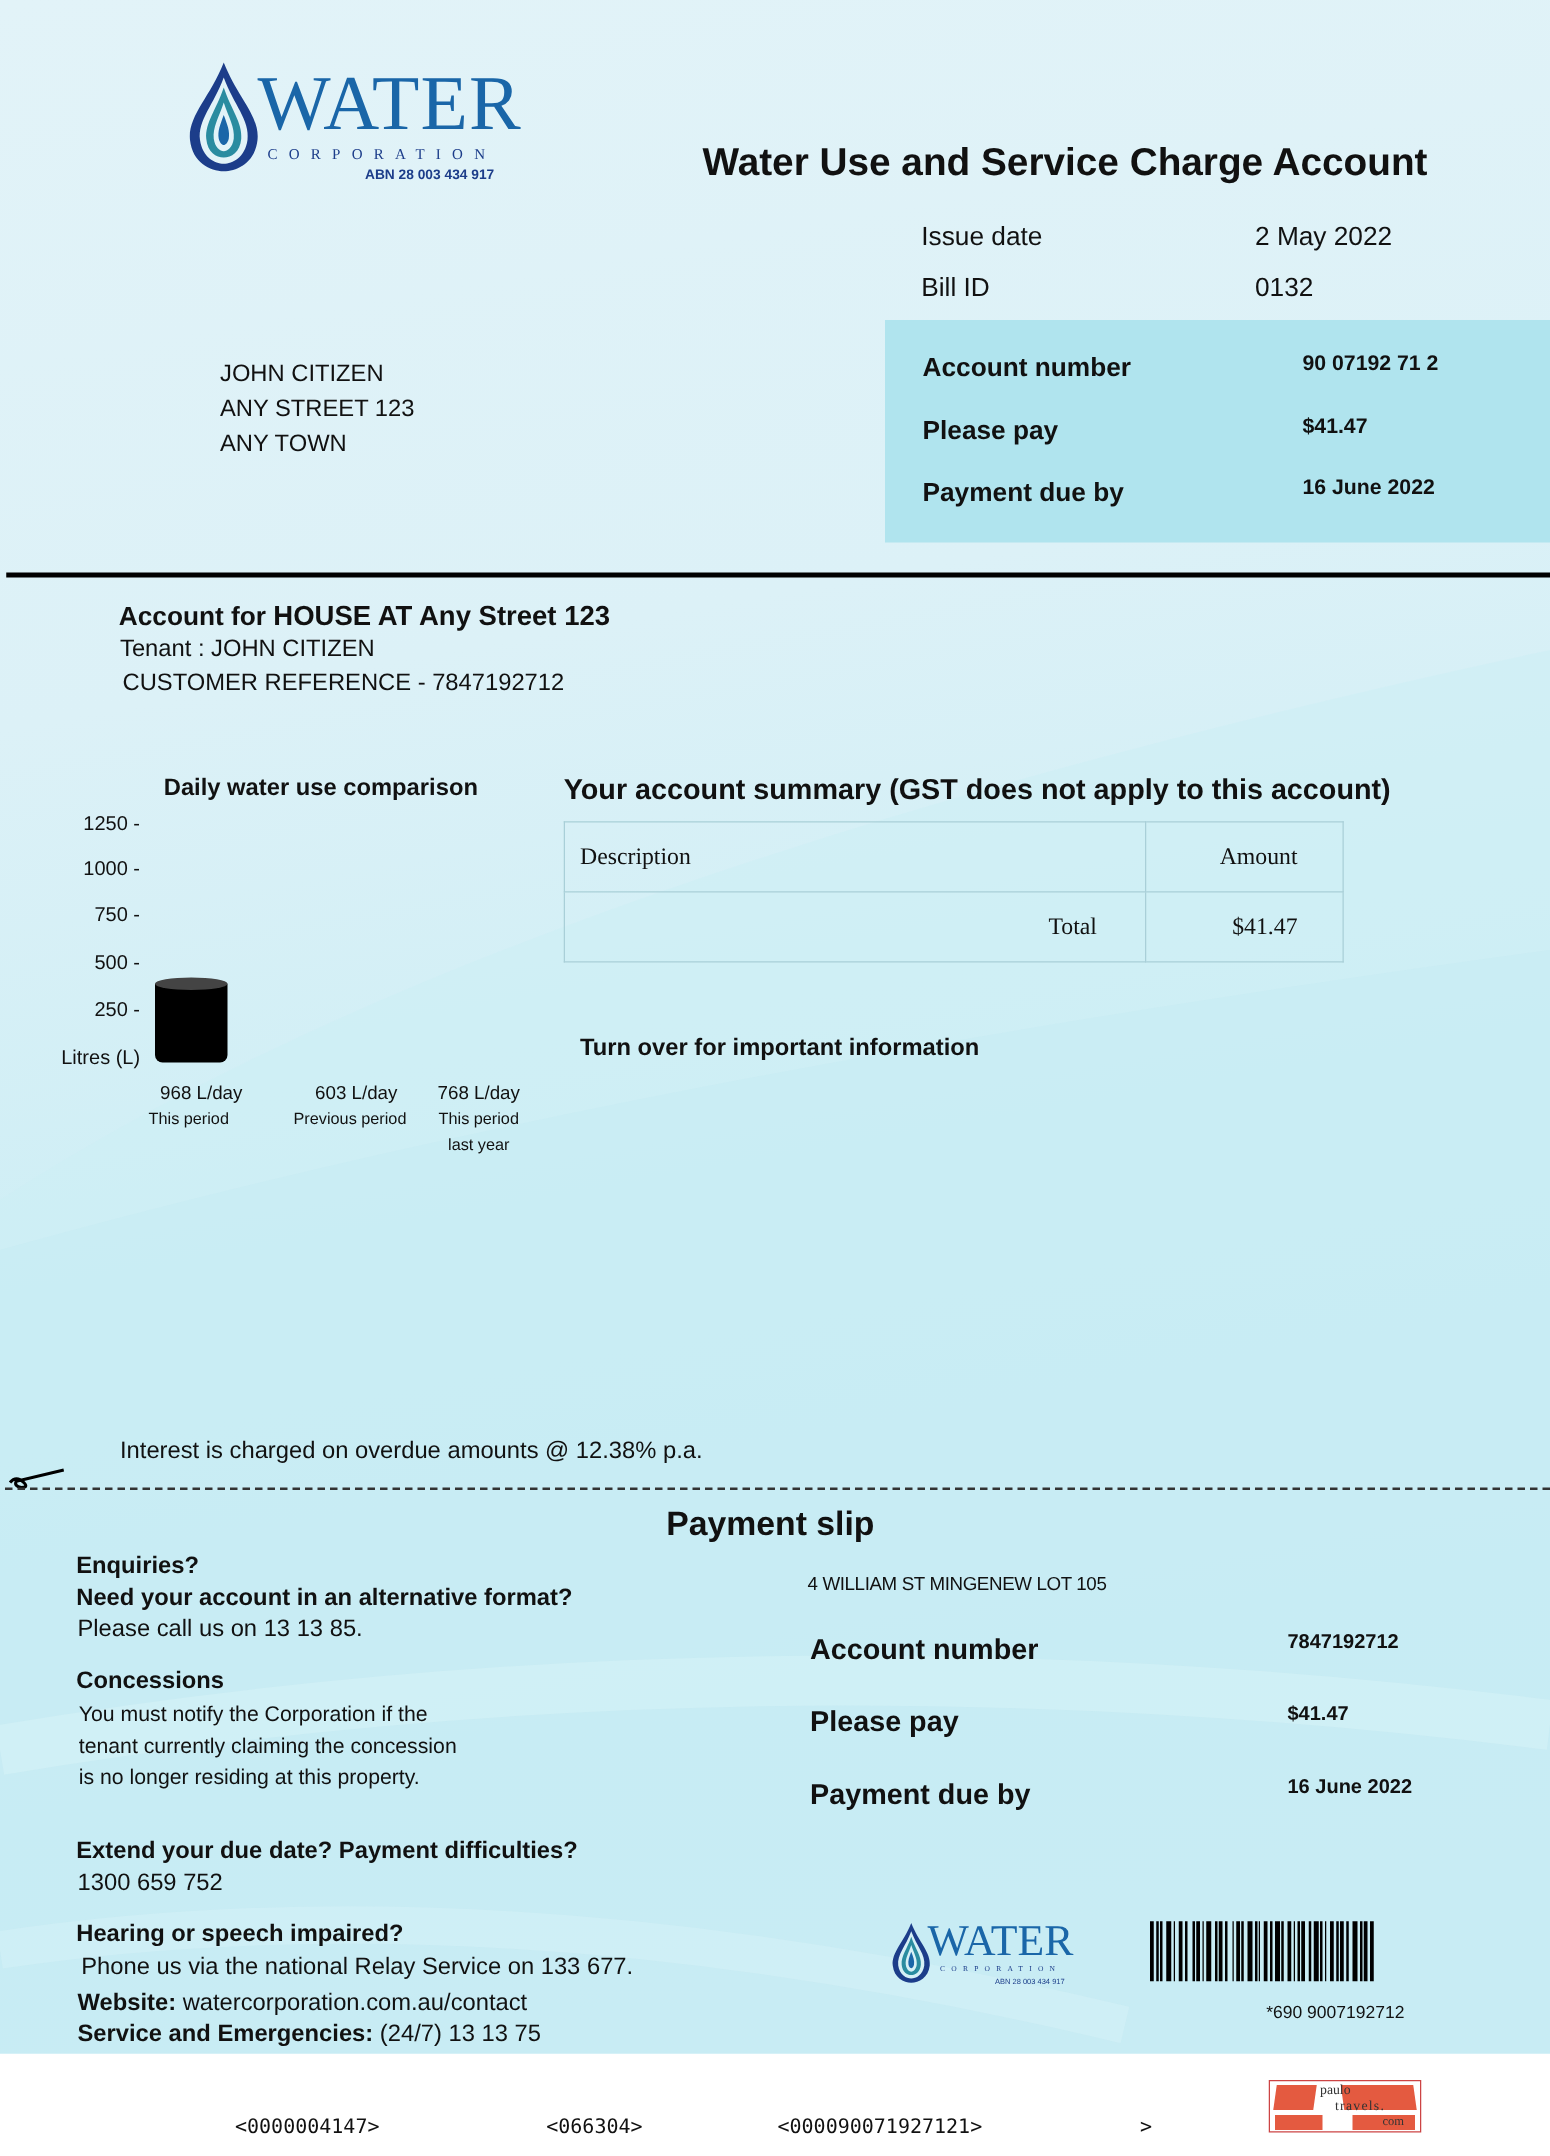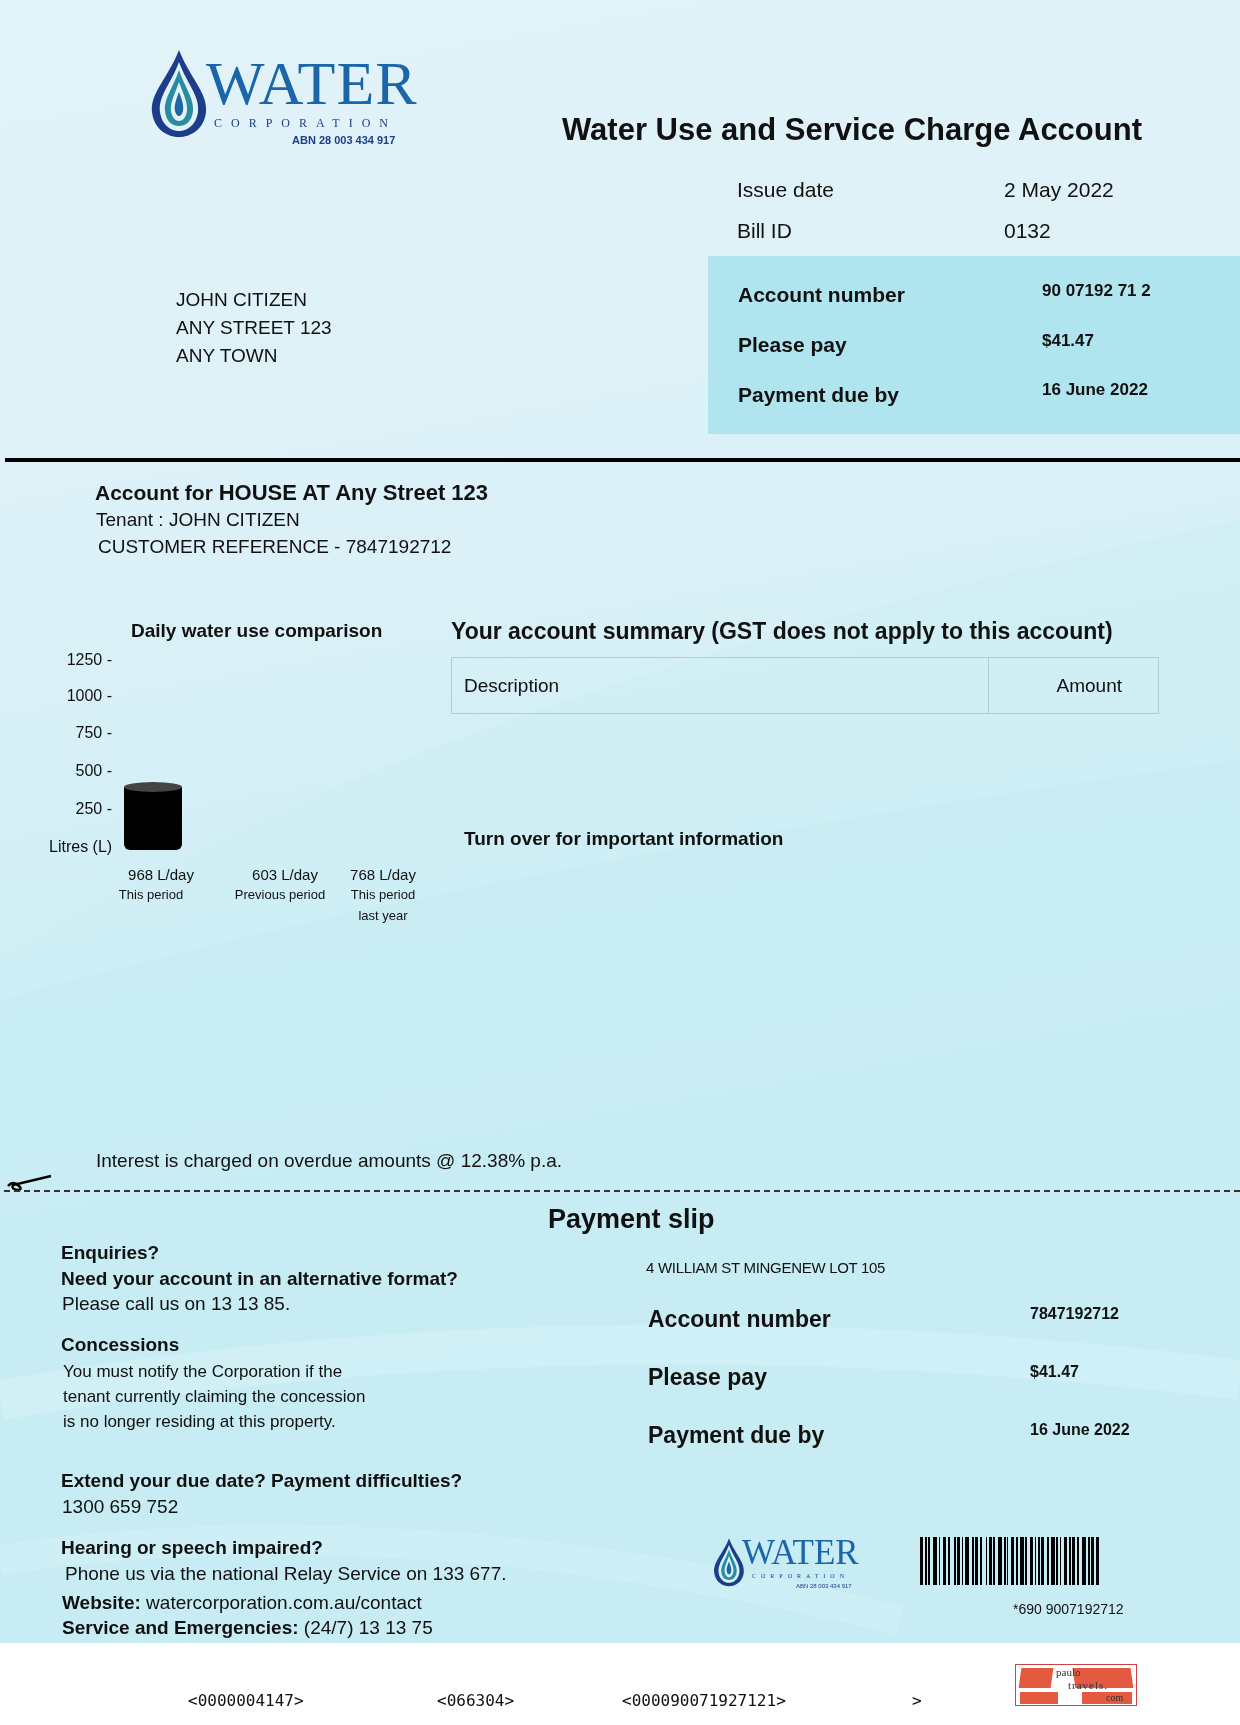--- a/index.html
+++ b/index.html
@@ -40,34 +40,34 @@
   .tick { position: absolute; font-size: 16px; text-align: right; width: 70px; left: 42px; }
   .ylabel { position: absolute; left: 49px; top: 838px; font-size: 16px; }
   .bar-wrap { position: absolute; left: 124px; top: 782px; width: 60px; height: 70px; }
   .bar-body { position: absolute; left: 0; top: 5px; width: 58px; height: 63px; background: #000; border-radius: 0 0 6px 6px; }
   .bar-top { position: absolute; left: 0; top: 0; width: 58px; height: 10px; border-radius: 50%; background: #444; }
   .cat-val { position: absolute; font-size: 15px; text-align: center; }
   .cat-lbl { position: absolute; font-size: 13px; text-align: center; line-height: 21px; }
 
   
   .sum-title { position: absolute; left: 451px; top: 618px; font-size: 23px; font-weight: bold; white-space: nowrap; }
-  .sum-table { position: absolute; left: 451px; top: 657px; width: 708px; border-collapse: collapse; font-size: 19px; }
+  .sum-table { position: absolute; left: 451px; top: 657px; width: 624px; border-collapse: collapse; font-size: 19px; font-family: Liberation Serif, serif; }
   .sum-table td, .sum-table th { border: 1px solid #a9cfd8; font-weight: normal; }
   .sum-table tr { height: 56px; }
   .sum-table .desc { width: 572px; padding-left: 12px; text-align: left; }
   .sum-table .amt { width: 176px; text-align: right; padding-right: 36px; }
   .sum-table .total-lbl { text-align: right; padding-right: 38px; }
   .turn-over { position: absolute; left: 464px; top: 828px; font-size: 19px; font-weight: bold; }
 
   .interest { position: absolute; left: 96px; top: 1150px; font-size: 19px; }
   .scissors { position: absolute; left: 5px; top: 1174px; width: 50px; height: 22px; }
   .dashline { position: absolute; left: 4px; top: 1190px; width: 1236px; border-top: 2px dashed #333; }
 
   
-  .slip-title { position: absolute; left: 548px; top: 1204px; font-size: 27px; font-weight: bold; }
+  .slip-title { position: absolute; left: 533px; top: 1204px; font-size: 27px; font-weight: bold; }
   .slip-bold { position: absolute; left: 61px; font-size: 19px; font-weight: bold; white-space: nowrap; }
   .slip-text { position: absolute; left: 62px; font-size: 19px; white-space: nowrap; }
   .slip-small { position: absolute; left: 63px; font-size: 17px; line-height: 25px; }
 
   .slip-addr { position: absolute; left: 646px; top: 1259px; font-size: 15px; letter-spacing: -0.3px; }
   .slip-label { position: absolute; left: 648px; font-size: 23px; font-weight: bold; }
   .slip-value { position: absolute; left: 1030px; font-size: 16px; font-weight: bold; text-align: center; }
 
   .logo2 { position: absolute; left: 712px; top: 1535px; width: 160px; height: 60px; }
   .logo2 .w { position: absolute; left: 30px; top: 0; font-family: "Liberation Serif", serif; font-size: 35px; color: #1a66a8; line-height: 36px; }
@@ -163,20 +163,24 @@
   <div class="cat-lbl" style="left:338px; top:905px; width:90px;">last year</div>
 </div>
 
 <div class="sum-title">Your account summary (GST does not apply to this account)</div>
 <table class="sum-table">
   <tbody>
       <tr>
     <th class="desc">Description</th>
     <th class="amt">Amount</th>
   </tr>
+  <tr>
+    <td class="total-lbl">Total</td>
+    <td class="amt">$41.47</td>
+  </tr>
 </tbody>
   </table>
 <div class="turn-over">Turn over for important information</div>
 
 <div class="interest">Interest is charged on overdue amounts @ 12.38% p.a.</div>
 <svg class="scissors" viewBox="0 0 50 22">
   <path d="M3 12 Q 8 6 14 12 Q 18 16 12 16 Q 6 15 8 11 L 46 2" stroke="#000" stroke-width="2.5" fill="none"></path>
 </svg>
 <div class="dashline"></div>
 

